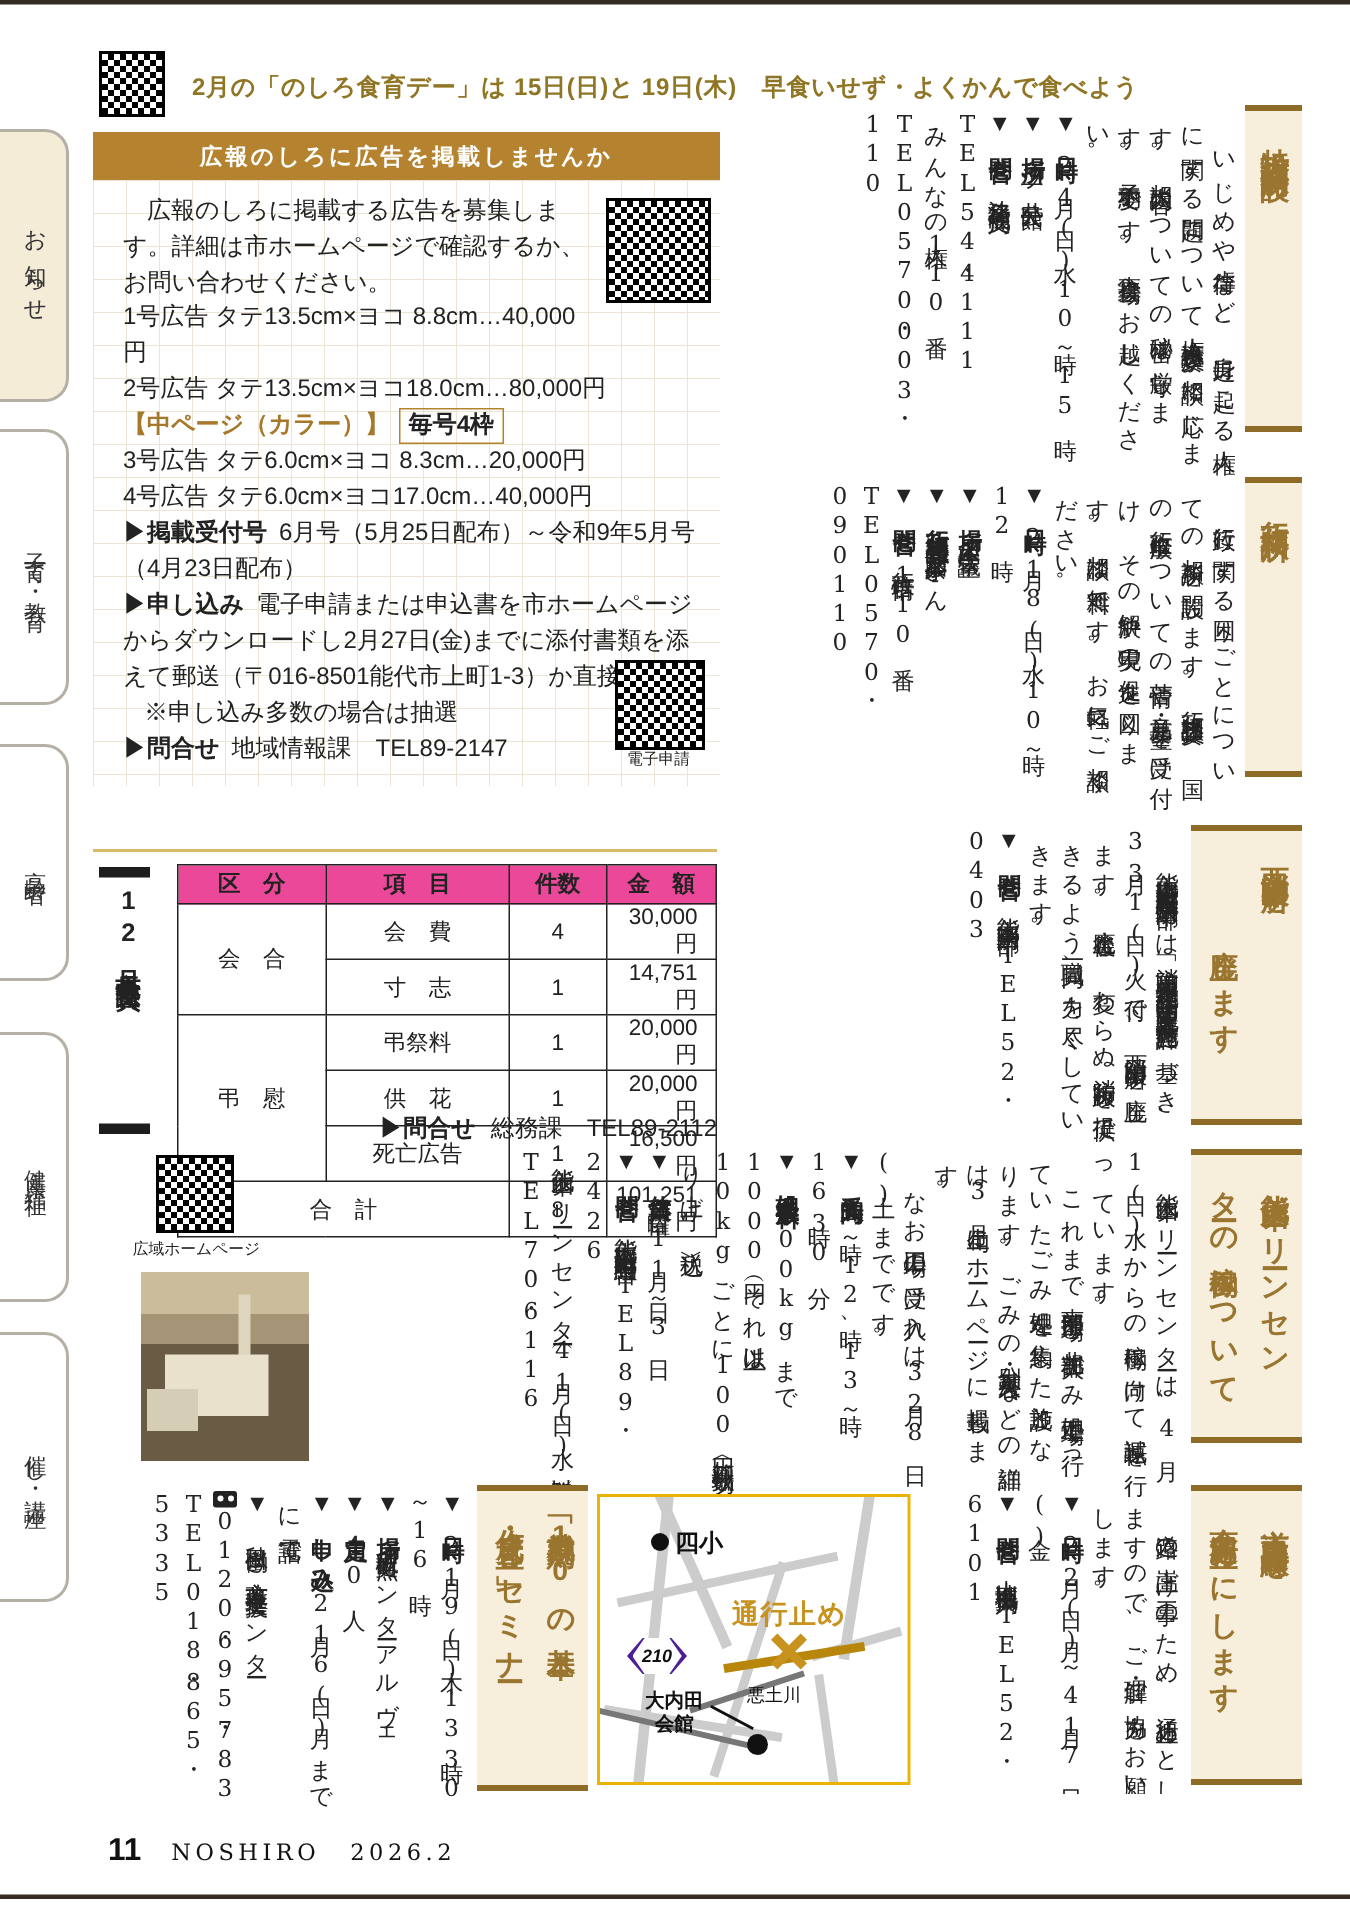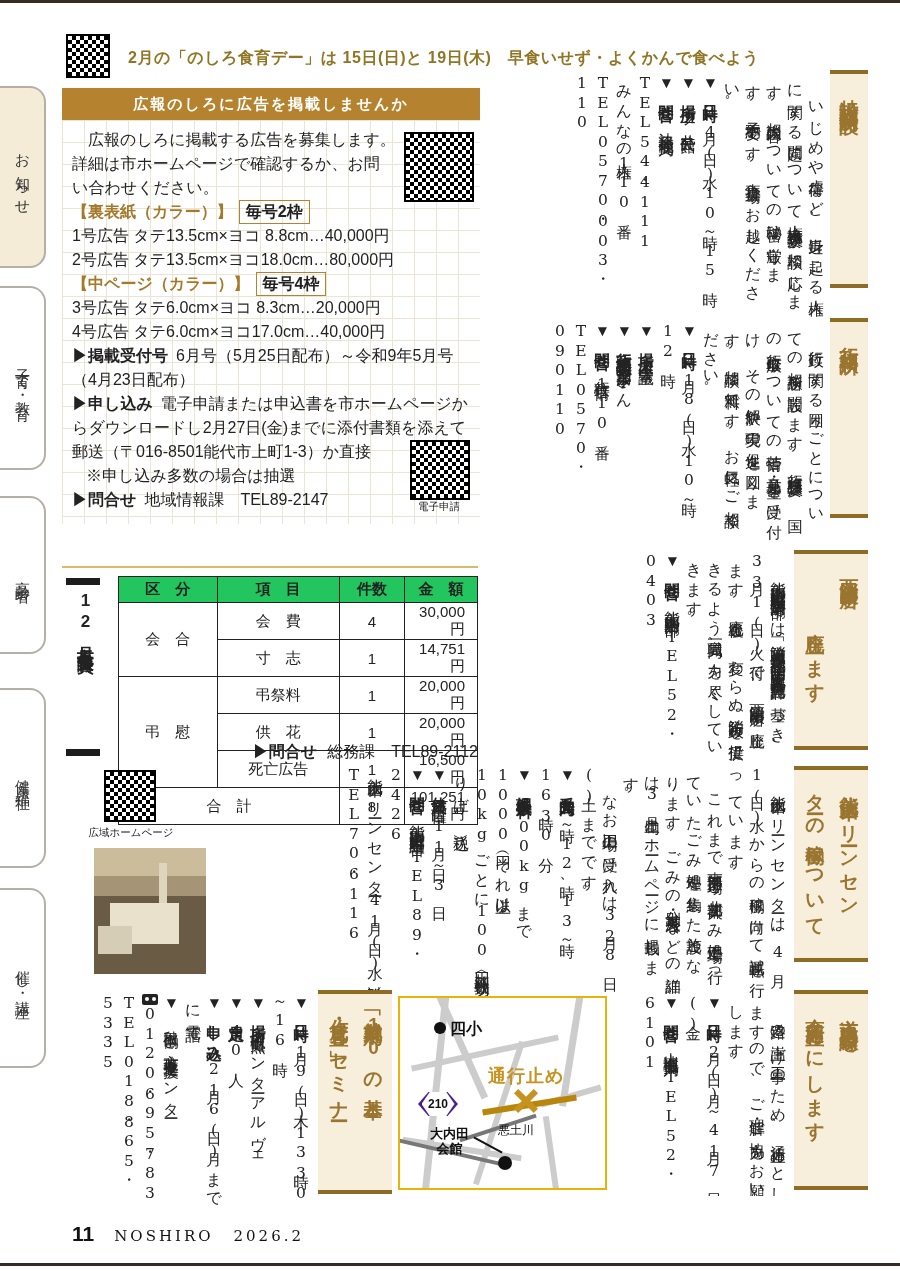--- a/index.html
+++ b/index.html
@@ -20,42 +20,42 @@
   
   .tab{position:absolute;left:0;width:46px;box-sizing:border-box;border:2px solid #b5b0a5;border-left:none;
        border-radius:0 16px 16px 0;background:#fff;display:flex;align-items:center;justify-content:center;
        writing-mode:vertical-rl;text-orientation:upright;font-size:15px;letter-spacing:4px;color:#333;}
   .tab.active{background:#f5ecd8;}
 
   
   .adbox{position:absolute;left:62px;top:88px;width:418px;}
   .adbox-title{height:32px;background:#b5832f;color:#fff;font-weight:bold;font-size:15px;
                display:flex;align-items:center;justify-content:center;letter-spacing:2px;}
-  .adbox-body{position:relative;padding:8px 6px 6px 10px;min-height:404px;box-sizing:border-box;
+  .adbox-body{position:relative;padding:8px 6px 6px 20px;min-height:404px;box-sizing:border-box;
     background-image:linear-gradient(#ece5d4 1px,transparent 1px),linear-gradient(90deg,#ece5d4 1px,transparent 1px);
     background-size:22px 22px;font-size:16px;line-height:24px;}
   .adbox-body p{margin:0;}
   .ad-intro{font-family:"DejaVu Serif","Liberation Serif",serif;}
   .cat{color:#a5782a;font-weight:bold;}
   .badge{display:inline-block;border:1.5px solid #b5832f;padding:0 6px;font-weight:bold;margin-left:6px;line-height:22px;}
   .blbl{font-weight:bold;}
   .ad-row .blbl{margin-right:8px;}
   .ad-row.note{padding-left:14px;}
   .qr-apply{right:10px;bottom:24px;width:60px;height:60px;position:absolute;}
   .qr-apply-cap{right:6px;bottom:6px;width:70px;position:absolute;font-size:10.5px;text-align:center;}
 
   
   .rule-tan{position:absolute;left:62px;top:566px;width:416px;height:2px;background:#d9b96a;}
   .mayor-title{position:absolute;left:66px;top:578px;width:36px;}
   .mayor-bar{width:34px;height:7px;background:#1d1d1d;}
   .mayor-txt{writing-mode:vertical-rl;text-orientation:upright;font-weight:bold;font-size:17px;
              letter-spacing:2px;height:152px;margin:6px 0 6px 8px;}
   .mtable{position:absolute;left:118px;top:576px;width:360px;border-collapse:collapse;font-size:15px;}
   .mtable th,.mtable td{border:1.5px solid #222;padding:0 6px;height:22px;text-align:center;}
-  .mtable th{background:#22c55e;font-weight:bold;height:25px;}
+  .mtable th{background:#ec4899;font-weight:bold;height:25px;}
   .mtable td.amount{text-align:right;padding-right:12px;}
   .mayor-contact{position:absolute;left:118px;top:742px;width:360px;text-align:right;font-size:16px;}
   .mayor-contact .blbl{margin-right:10px;}
 
   
   .vhead{position:absolute;writing-mode:vertical-rl;text-orientation:upright;background:#f7efdc;
          color:#9a7530;font-weight:bold;font-size:19px;letter-spacing:2px;line-height:34px;
          border-top:4px solid #8f6b28;border-bottom:4px solid #8f6b28;box-sizing:border-box;
          padding:10px 2px;width:38px;}
   .vhead.two{width:74px;}
@@ -99,21 +99,21 @@
   .dot{position:absolute;width:12px;height:12px;border-radius:50%;background:#111;}
   .d1{left:34px;top:24px;} .d2{left:98px;top:158px;width:14px;height:14px;}
   .map-label{position:absolute;color:#111;font-size:14px;font-weight:bold;}
   .school{left:50px;top:21px;font-size:16px;}
   .closure{left:88px;top:66px;color:#c8921e;font-size:18px;letter-spacing:1px;}
   .river-lb{left:98px;top:124px;font-size:12px;font-weight:normal;text-align:center;}
   .hall{left:30px;top:128px;font-size:13px;white-space:pre-line;text-align:center;line-height:15px;}
   .hall-line{position:absolute;left:72px;top:146px;width:32px;height:2px;background:#111;transform:rotate(28deg);}
   .route-badge{position:absolute;left:18px;top:94px;width:40px;height:24px;background:#4c1d95;
                clip-path:polygon(26% 0,74% 0,100% 50%,74% 100%,26% 100%,0 50%);
-               display:flex;align-items:center;justify-content:center;}
+               display:flex;align-items:center;justify-content:center;font-style:italic;}
   .rb-in{width:33px;height:25px;background:#fff;clip-path:polygon(26% 0,74% 0,100% 50%,74% 100%,26% 100%,0 50%);
          display:flex;align-items:center;justify-content:center;font-size:12px;font-weight:bold;color:#111;}
 
   
   .footer{position:absolute;left:72px;top:1222px;display:flex;align-items:baseline;gap:20px;}
   .pg-num{font-size:21px;font-weight:bold;color:#111;}
   .mag{font-family:"DejaVu Serif","Liberation Serif",serif;font-size:15px;letter-spacing:3px;color:#111;}
 </style>
 </head>
 <body>
@@ -138,21 +138,20 @@
     </div>
   <div class="tab" style="top:888px;height:180px;">
       <span>催し・講座</span>
     </div>
 
   <div class="adbox">
     <div class="adbox-title">広報のしろに広告を掲載しませんか</div>
     <div class="adbox-body">
       <div class="qr" style="position:relative;float:right;width:70px;height:70px;margin:4px 0 4px 8px;"></div>
       <p class="ad-intro">　広報のしろに掲載する広告を募集します。詳細は市ホームページで確認するか、お問い合わせください。</p>
-      <p><span class="cat">【裏表紙（カラー）】</span><span class="badge">毎号2枠</span></p>
       <p>1号広告 タテ13.5cm×ヨコ 8.8cm…40,000円</p>
       <p>2号広告 タテ13.5cm×ヨコ18.0cm…80,000円</p>
       <p><span class="cat">【中ページ（カラー）】</span><span class="badge">毎号4枠</span></p>
       <p>3号広告 タテ6.0cm×ヨコ 8.3cm…20,000円</p>
       <p>4号広告 タテ6.0cm×ヨコ17.0cm…40,000円</p>
       <p class="ad-row"><span class="blbl">▶掲載受付号</span><span>6月号（5月25日配布）～令和9年5月号（4月23日配布）</span></p>
       <p class="ad-row"><span class="blbl">▶申し込み</span><span>電子申請または申込書を市ホームページからダウンロードし2月27日(金)までに添付書類を添えて郵送（〒016-8501能代市上町1-3）か直接</span></p>
       <p class="ad-row note"><span>※申し込み多数の場合は抽選</span></p>
       <p class="ad-row"><span class="blbl">▶問合せ</span><span>地域情報課　TEL89-2147</span></p>
       <div class="qr qr-apply"></div>

